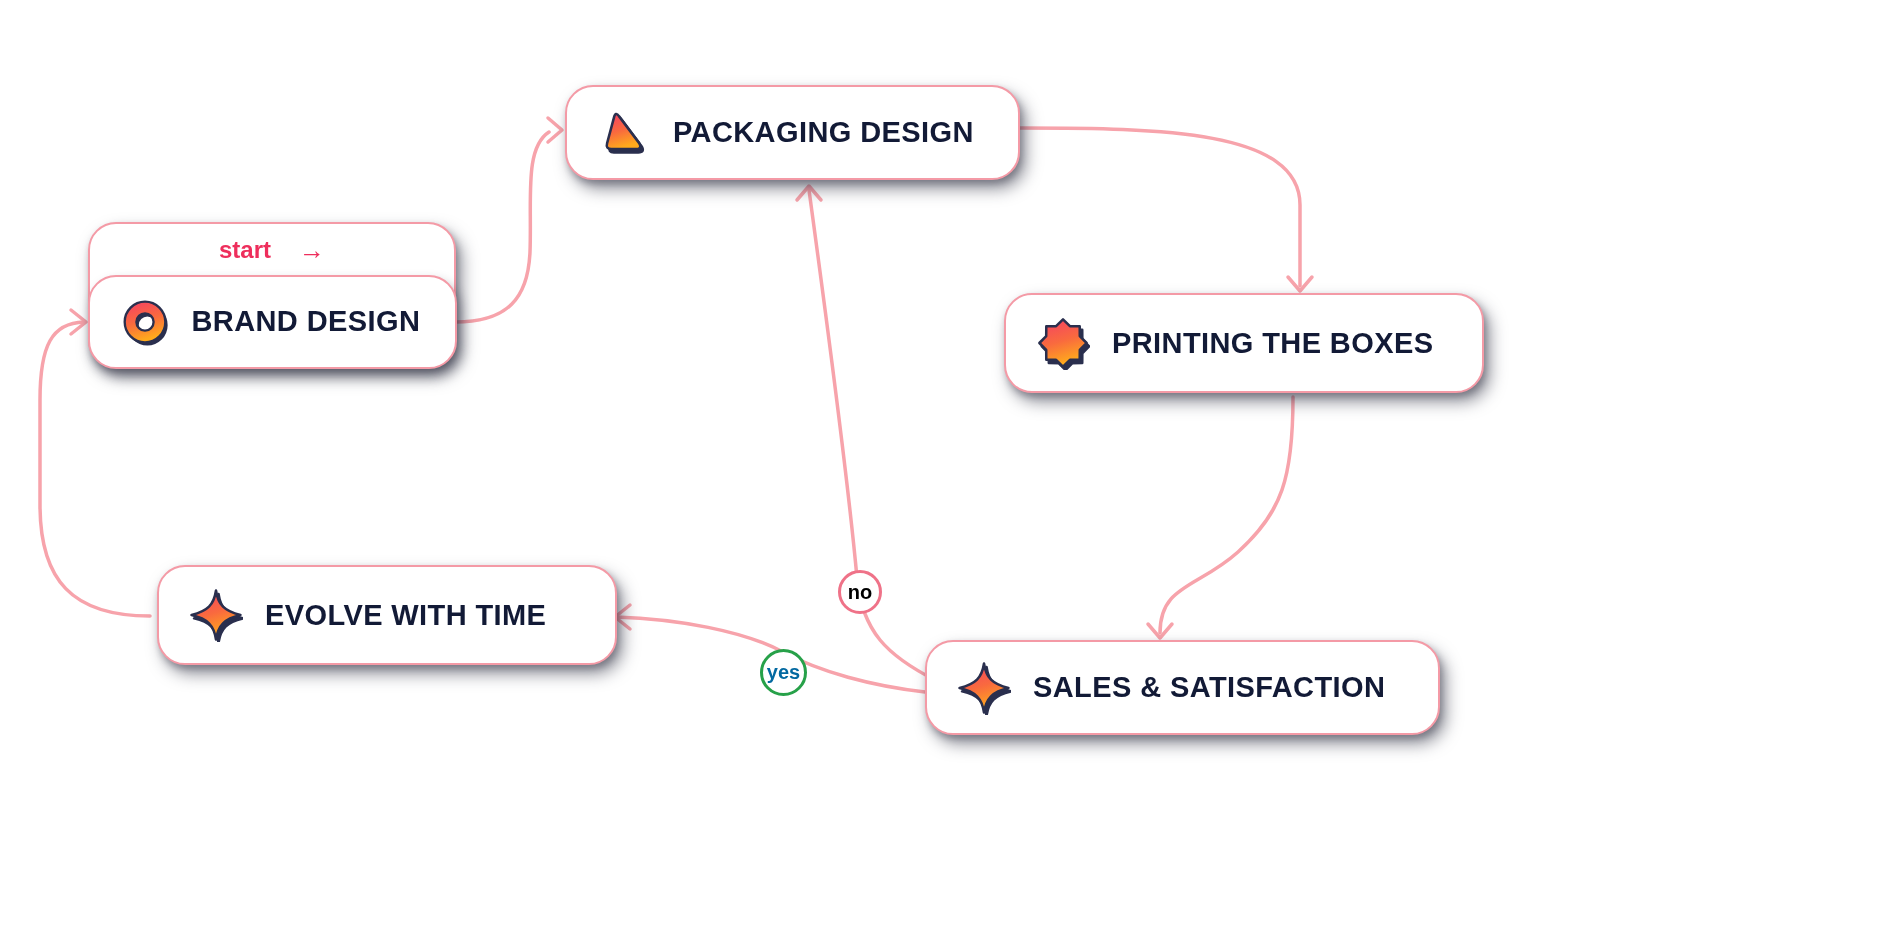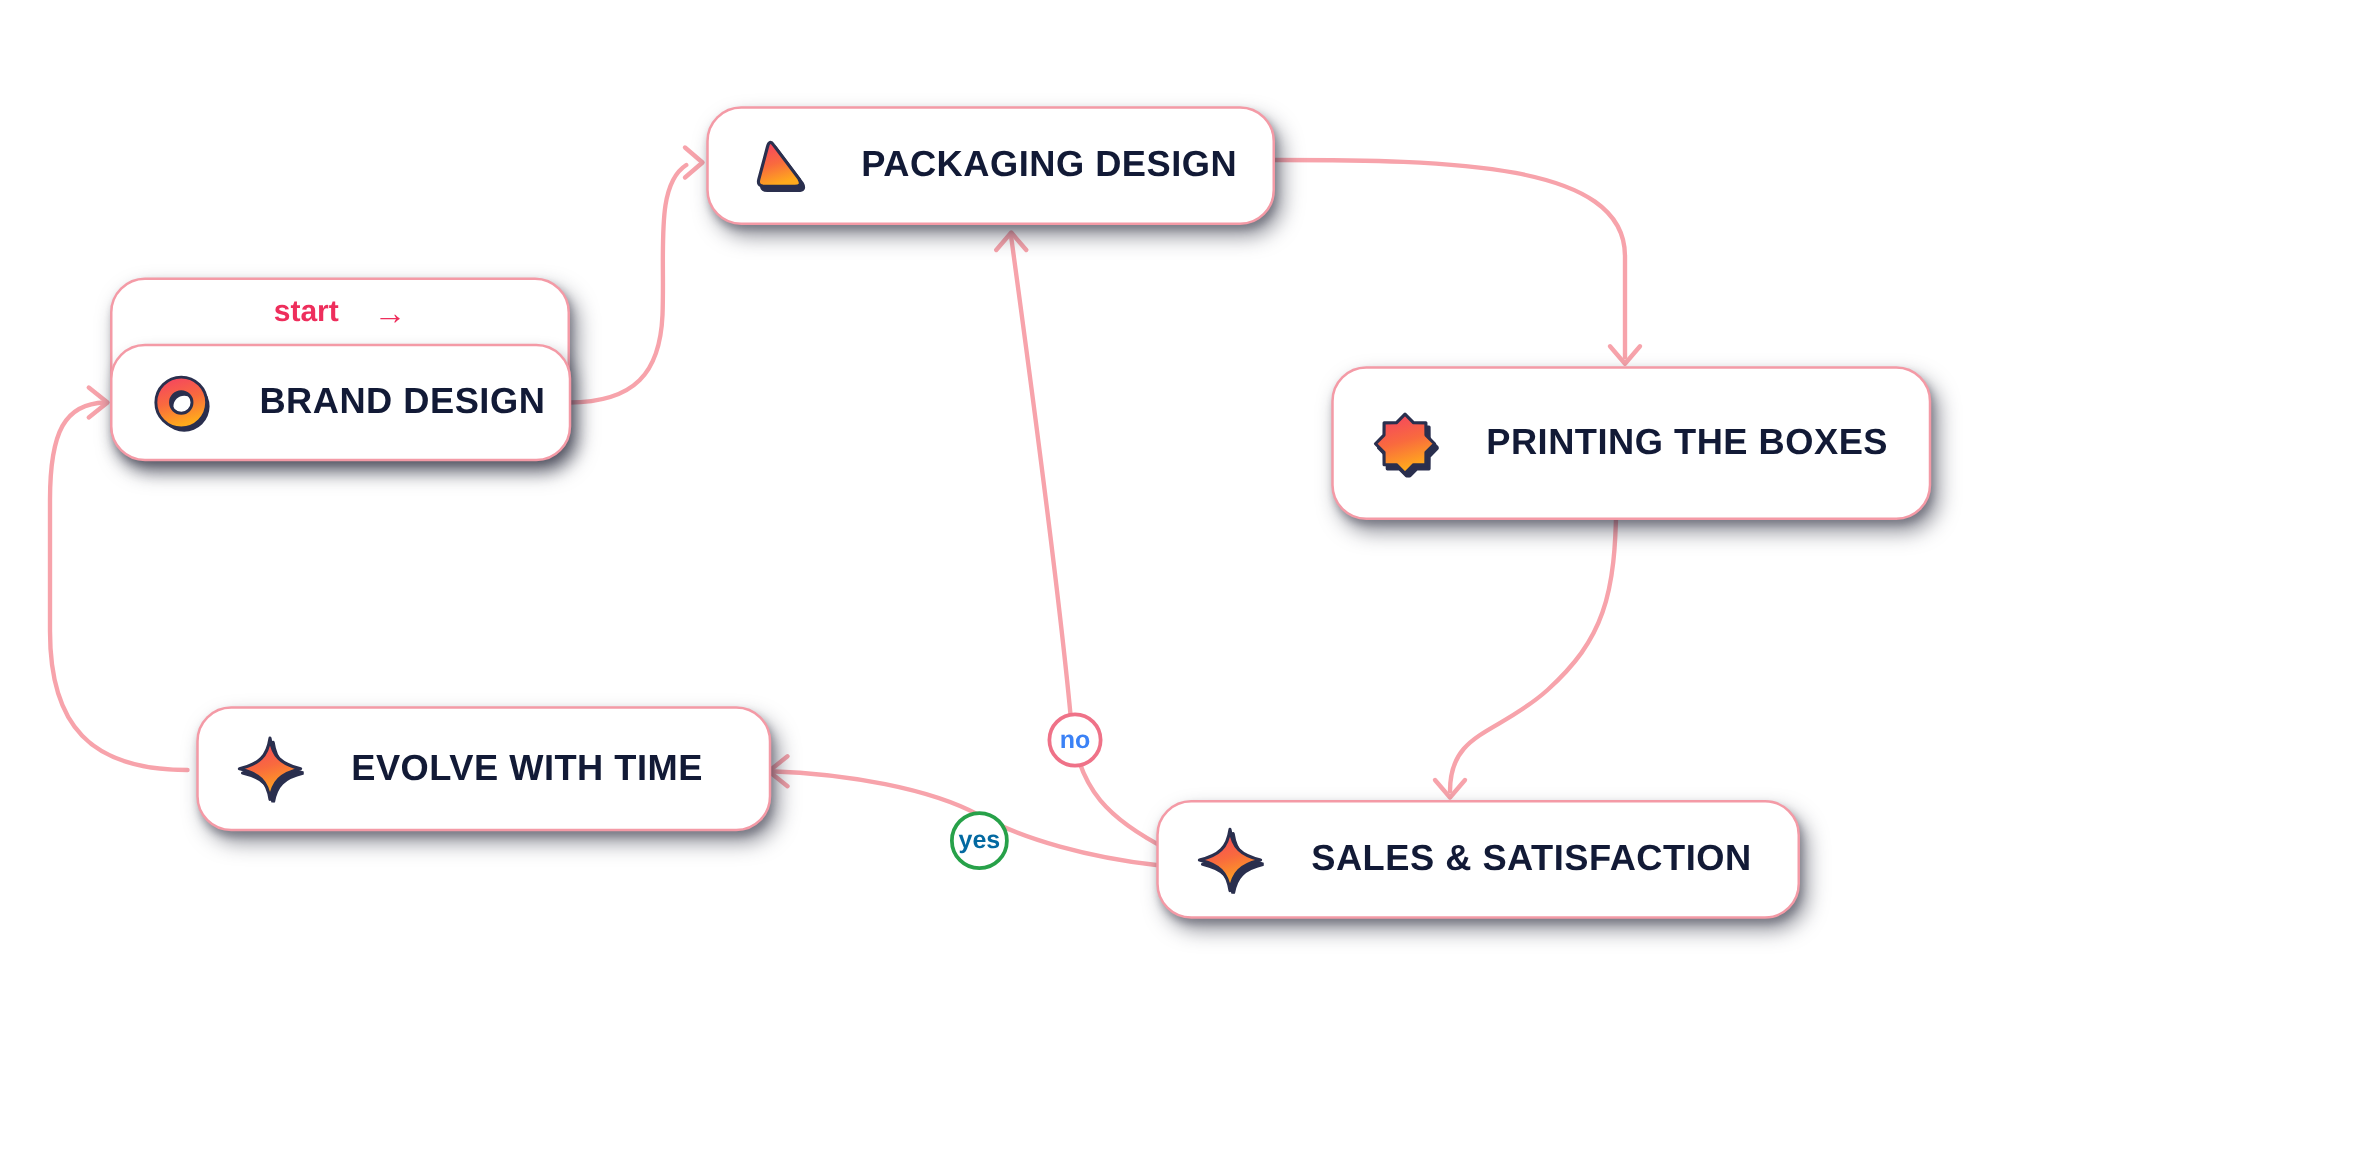--- a/index.html
+++ b/index.html
@@ -6,39 +6,39 @@
   html, body { width: 1888px; height: 932px; background: #ffffff; overflow: hidden; }
   body { font-family: "Liberation Sans", sans-serif; position: relative; }
 
   .connectors { position: absolute; left: 0; top: 0; z-index: 1; pointer-events: none; }
 
   .node {
     position: absolute;
     z-index: 2;
     display: flex;
     align-items: center;
-    gap: 38px;
+    gap: 22px;
     padding: 0 30px;
     background: #ffffff;
     border: 2.5px solid #f49aa6;
     border-radius: 28px;
     box-shadow: 6px 9px 16px rgba(38, 40, 58, 0.5), 2px 4px 6px rgba(38, 40, 58, 0.28);
   }
   .node-label {
     font-size: 29px;
     font-weight: 600;
     color: #121a36;
     letter-spacing: 0.4px;
     white-space: nowrap;
   }
   .node-icon { flex: 0 0 auto; }
 
   
   .node-packaging { left: 565px; top: 85px;  width: 455px; height: 95px; }
-  .node-printing  { left: 1065px; top: 293px; width: 480px; height: 123px; }
+  .node-printing  { left: 1004px; top: 293px; width: 480px; height: 100px; }
   .node-sales     { left: 925px; top: 640px; width: 515px; height: 95px; }
   .node-evolve    { left: 157px; top: 565px; width: 460px; height: 100px; }
 
   
   .start-group {
     position: absolute;
     left: 88px; top: 222px;
     width: 368px; height: 146px;
     z-index: 2;
     background: #ffffff;
@@ -68,21 +68,21 @@
     position: absolute;
     z-index: 3;
     display: flex;
     align-items: center;
     justify-content: center;
     background: #ffffff;
     border-radius: 50%;
     font-weight: 700;
     font-size: 20px;
   }
-  .badge-no  { left: 838px; top: 570px; width: 44px; height: 44px; border: 3px solid #ef7288; color: #3b82f6; }
+  .badge-no  { left: 838px; top: 570px; width: 44px; height: 44px; border: 3px solid #ef7288; color: #000000; }
   .badge-yes { left: 760px; top: 649px; width: 47px; height: 47px; border: 3px solid #27a149; color: #0369a1; }
 </style>
 </head>
 <body>
 
 <svg class="connectors" width="1888" height="932" viewBox="0 0 1888 932">
   <defs>
     <linearGradient id="icon-grad" x1="0" y1="0" x2="0.3" y2="1">
       <stop offset="0" stop-color="#f43f66"></stop>
       <stop offset="0.55" stop-color="#f96a3e"></stop>

